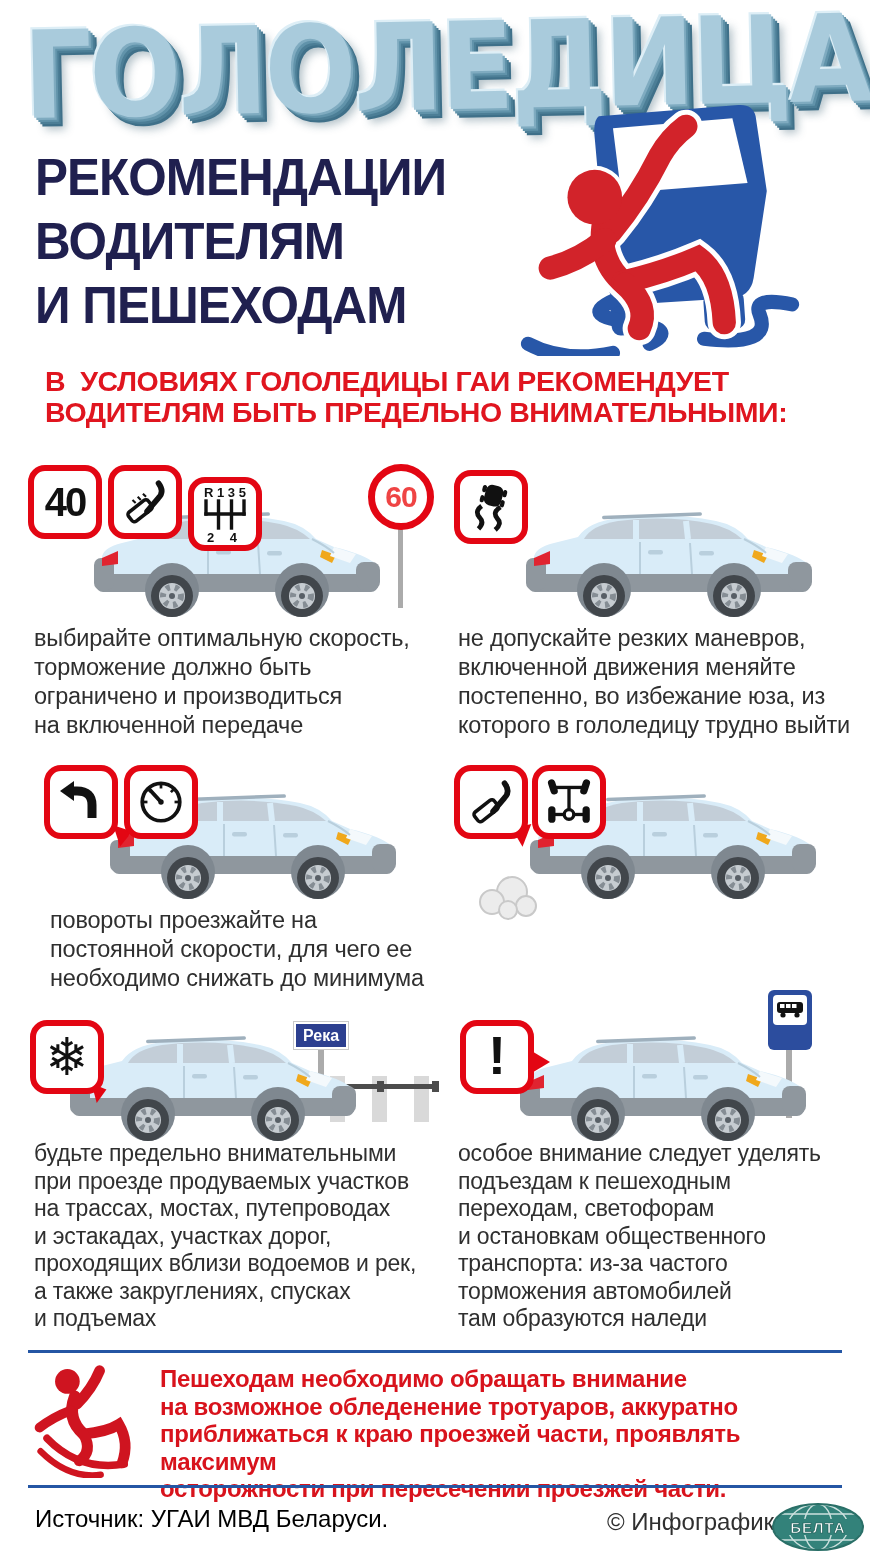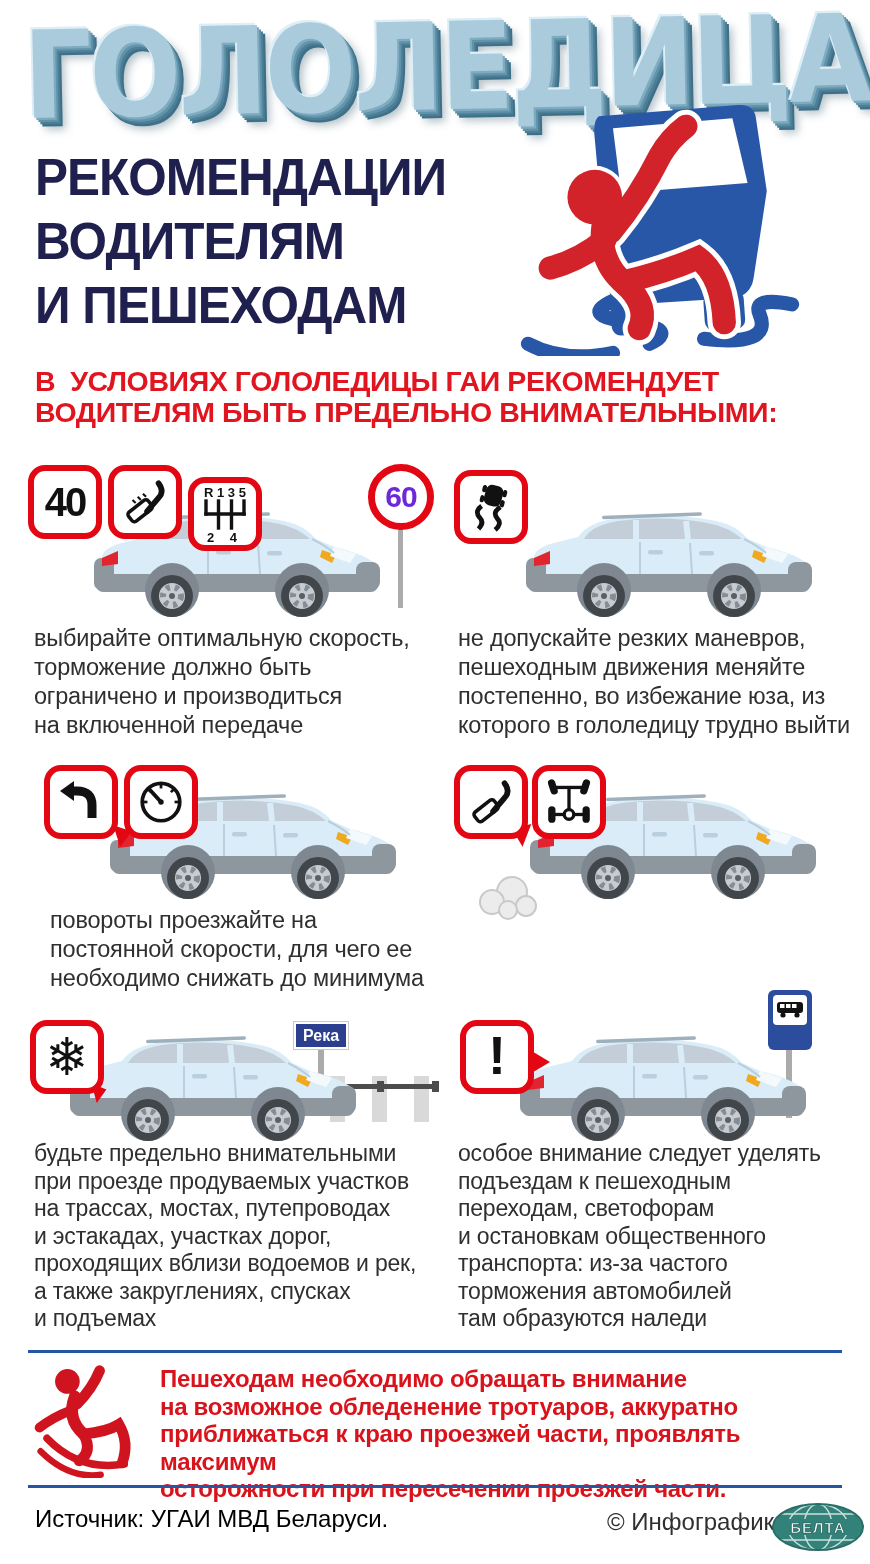--- a/index.html
+++ b/index.html
@@ -21,21 +21,21 @@
       11px 11px 8px rgba(40,80,100,.35);
   }
   #subtitle{
     position:absolute;left:35px;top:146px;margin:0;
     font-size:51px;line-height:64px;font-weight:700;color:#20204f;
     letter-spacing:-1px;white-space:pre-line;transform:scaleX(.97);transform-origin:left top;
   }
   #hero{position:absolute;left:505px;top:98px;width:305px;height:258px;}
 
   #heading{
-    position:absolute;left:35px;top:366px;margin:0;
+    position:absolute;left:45px;top:366px;margin:0;
     font-size:28.5px;line-height:31px;font-weight:700;color:#e0151f;
     letter-spacing:-.4px;white-space:pre-line;
   }
 
   
   .panel{position:absolute;width:412px;}
   #p0{left:28px;top:462px;height:295px;}
   #p1{left:452px;top:462px;height:295px;}
   #p2{left:44px;top:762px;height:235px;}
   #p3{left:452px;top:762px;height:235px;}
@@ -47,21 +47,21 @@
     border:6px solid #e30613;border-radius:17px;background:#fff;z-index:4;
     display:flex;align-items:center;justify-content:center;color:#111;
   }
   .sign .num{font-size:40px;font-weight:700;letter-spacing:-2px;}
   .sign .excl{font-size:54px;font-weight:800;line-height:1;transform:translateY(-2px);}
   .sign .flake{font-family:"DejaVu Sans",sans-serif;font-size:52px;line-height:1;color:#111;}
   .circle-sign{
     box-sizing:border-box;position:absolute;width:66px;height:66px;border-radius:50%;
     border:7px solid #e30613;background:#fff;z-index:4;
     display:flex;align-items:center;justify-content:center;
-    font-size:30px;font-weight:700;color:#6d28d9;letter-spacing:-1px;
+    font-size:30px;font-weight:700;color:#ef4444;letter-spacing:-1px;
   }
   .pole{position:absolute;width:5px;background:#ababab;z-index:1;}
   .car-svg{position:absolute;width:300px;height:118px;z-index:2;}
   .panel-text{
     position:absolute;left:6px;margin:0;width:405px;
     font-size:23.5px;line-height:29px;color:#2f2f2f;font-weight:500;
     white-space:pre-line;letter-spacing:-.2px;
   }
   .pt-r1{top:162px;}
   .pt-r2{top:144px;}
@@ -240,21 +240,21 @@
           <rect x="34.5" y="15" width="4" height="7" rx="2" fill="#111"></rect>
         </g>
         <path d="M12,45 q6,-6 1,-11 q-5,-6 2,-11" fill="none" stroke="#111" stroke-width="4.6"></path>
         <path d="M28,46 q7,-6 2,-11 q-5,-6 3,-11" fill="none" stroke="#111" stroke-width="4.6"></path>
       </svg>
     </div>
     <svg class="car-svg" style="left:66px;top:46px;">
         <use href="#car"></use>
       </svg>
     <p class="panel-text pt-r1">не допускайте резких маневров,
-пешеходным движения меняйте
+включенной движения меняйте
 постепенно, во избежание юза, из
 которого в гололедицу трудно выйти</p>
   </section>
 
   <section class="panel" id="p2">
     <div class="sign" style="left:0;top:3px;">
       <svg width="48" height="48" viewBox="0 0 48 48">
         <path d="M35,40 L35,27 Q35,13 20,13 L15,13" fill="none" stroke="#111" stroke-width="9" stroke-linejoin="round"></path>
         <polygon points="17,3 17,23 3,13" fill="#111"></polygon>
       </svg>

